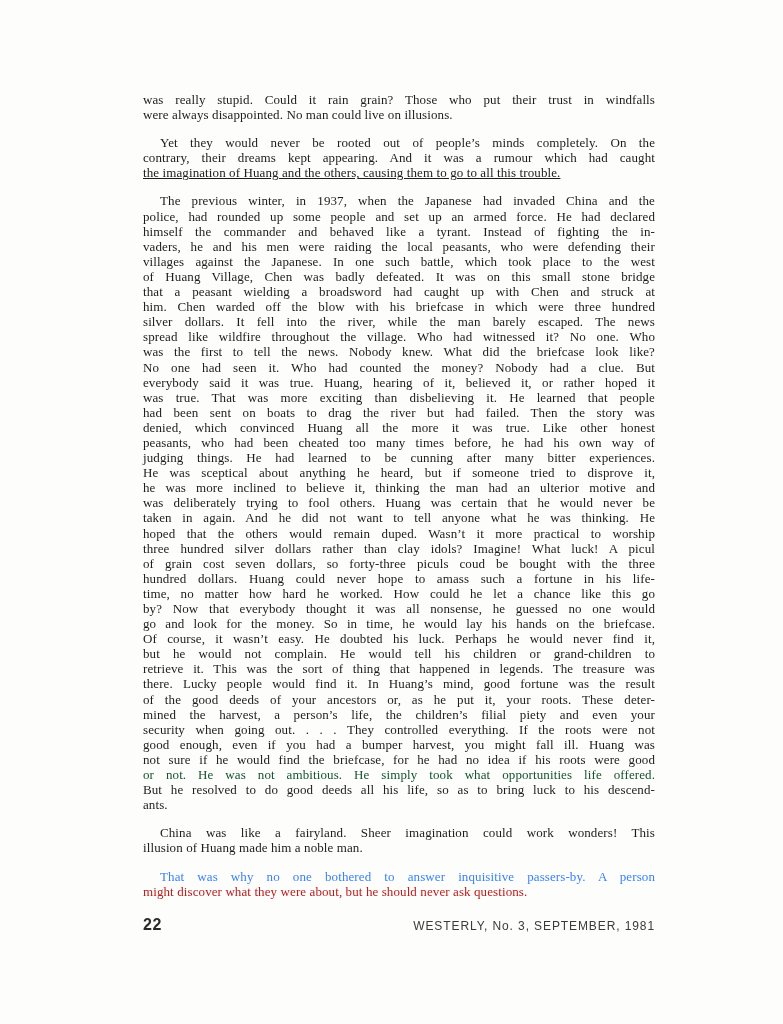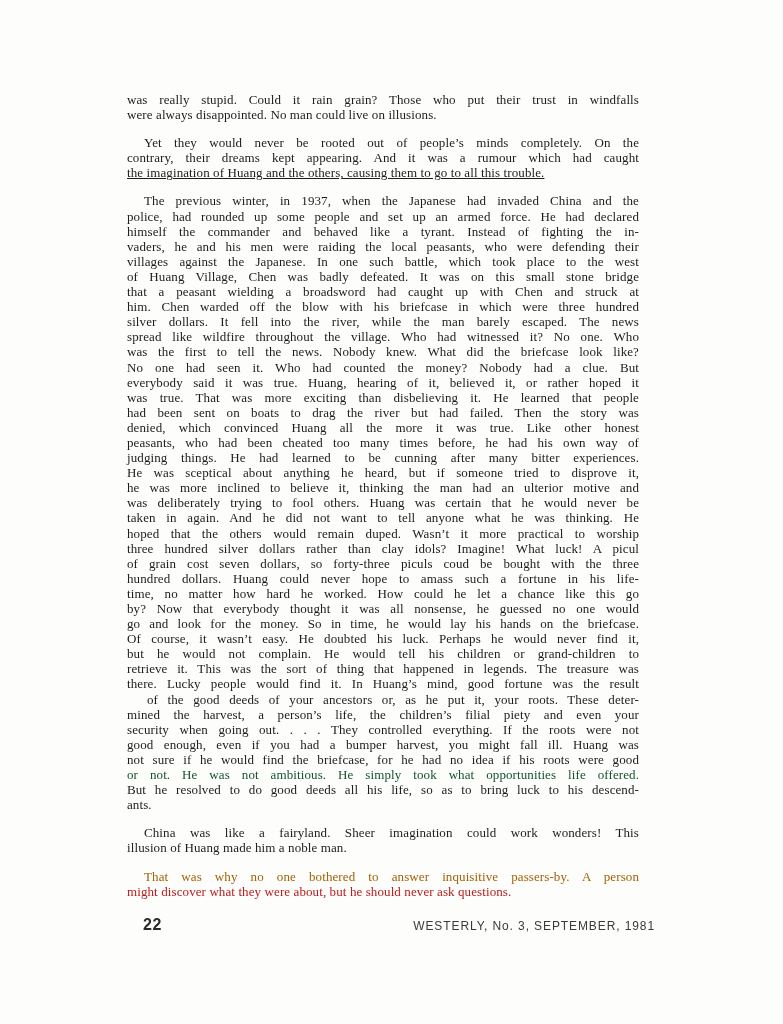--- a/index.html
+++ b/index.html
@@ -10,21 +10,21 @@
   .page {
     position: relative;
     width: 783px;
     height: 1024px;
     margin: 0 auto;
     background: #fdfdfc;
     overflow: hidden;
   }
   .text-column {
     position: absolute;
-    left: 127px;
+    left: 143px;
     top: 92px;
     width: 512px;
   }
   .para {
     margin: 0 0 13px 0;
     padding: 0;
   }
   .para .line {
     font-family: "Liberation Serif", "DejaVu Serif", serif;
     font-size: 13px;
@@ -104,35 +104,35 @@
         <div class="line" style="color: rgb(28, 28, 28);">three hundred silver dollars rather than clay idols? Imagine! What luck! A picul</div>
         <div class="line" style="color: rgb(28, 28, 28);">of grain cost seven dollars, so forty-three piculs coud be bought with the three</div>
         <div class="line" style="color: rgb(28, 28, 28);">hundred dollars. Huang could never hope to amass such a fortune in his life-</div>
         <div class="line" style="color: rgb(28, 28, 28);">time, no matter how hard he worked. How could he let a chance like this go</div>
         <div class="line" style="color: rgb(28, 28, 28);">by? Now that everybody thought it was all nonsense, he guessed no one would</div>
         <div class="line" style="color: rgb(28, 28, 28);">go and look for the money. So in time, he would lay his hands on the briefcase.</div>
         <div class="line" style="color: rgb(28, 28, 28);">Of course, it wasn’t easy. He doubted his luck. Perhaps he would never find it,</div>
         <div class="line" style="color: rgb(28, 28, 28);">but he would not complain. He would tell his children or grand-children to</div>
         <div class="line" style="color: rgb(28, 28, 28);">retrieve it. This was the sort of thing that happened in legends. The treasure was</div>
         <div class="line" style="color: rgb(28, 28, 28);">there. Lucky people would find it. In Huang’s mind, good fortune was the result</div>
-        <div class="line" style="color: rgb(28, 28, 28); margin-left: 20px;">of the good deeds of your ancestors or, as he put it, your roots. These deter-</div>
+        <div class="line" style="color: rgb(28, 28, 28);">of the good deeds of your ancestors or, as he put it, your roots. These deter-</div>
         <div class="line" style="color: rgb(28, 28, 28);">mined the harvest, a person’s life, the children’s filial piety and even your</div>
         <div class="line" style="color: rgb(28, 28, 28);">security when going out. . . . They controlled everything. If the roots were not</div>
         <div class="line" style="color: rgb(28, 28, 28);">good enough, even if you had a bumper harvest, you might fall ill. Huang was</div>
         <div class="line" style="color: rgb(28, 28, 28);">not sure if he would find the briefcase, for he had no idea if his roots were good</div>
         <div class="line" style="color: #14532d;">or not. He was not ambitious. He simply took what opportunities life offered.</div>
         <div class="line" style="color: rgb(28, 28, 28);">But he resolved to do good deeds all his life, so as to bring luck to his descend-</div>
         <div class="line" style="color: rgb(28, 28, 28);">ants.</div>
       </div>
       <div class="para indent">
         <div class="line" style="color: rgb(28, 28, 28);">China was like a fairyland. Sheer imagination could work wonders! This</div>
         <div class="line" style="color: rgb(28, 28, 28);">illusion of Huang made him a noble man.</div>
       </div>
       <div class="para indent">
-        <div class="line" style="color: #a16207;">That was why no one bothered to answer inquisitive passers-by. A person</div>
+        <div class="line" style="color: #3b82f6;">That was why no one bothered to answer inquisitive passers-by. A person</div>
         <div class="line" style="color: #b91c1c;">might discover what they were about, but he should never ask questions.</div>
       </div>
     </div>
   <div class="footer">
     <span class="page-number">22</span>
     <span class="journal-citation">WESTERLY, No. 3, SEPTEMBER, 1981</span>
   </div>
 </div>
 
 </body></html>

